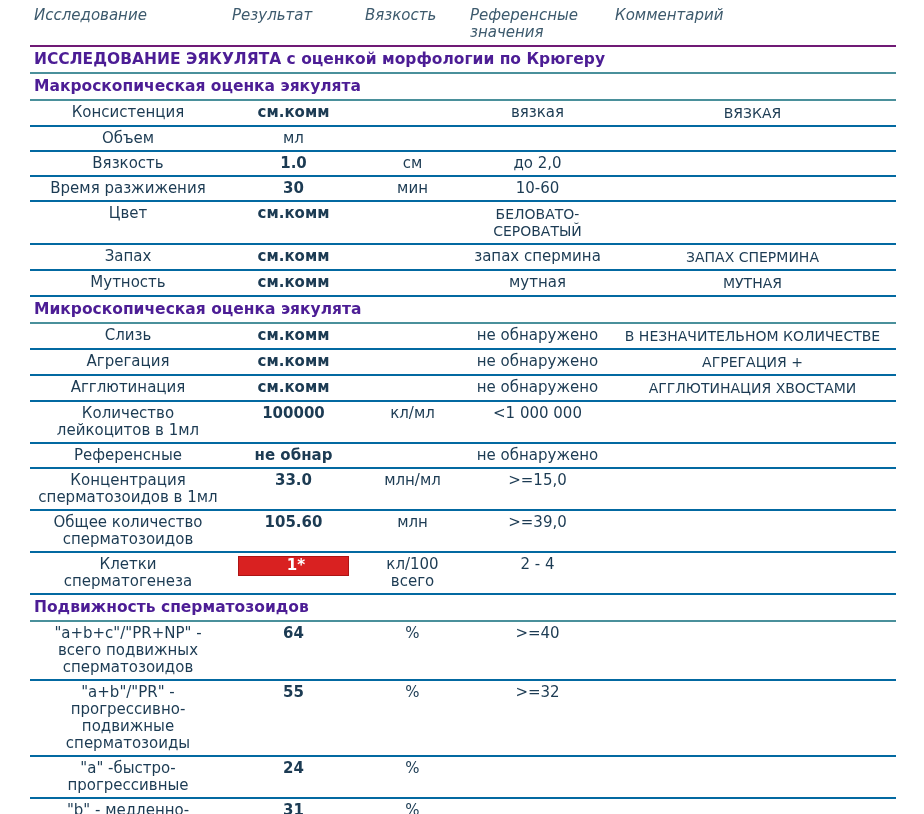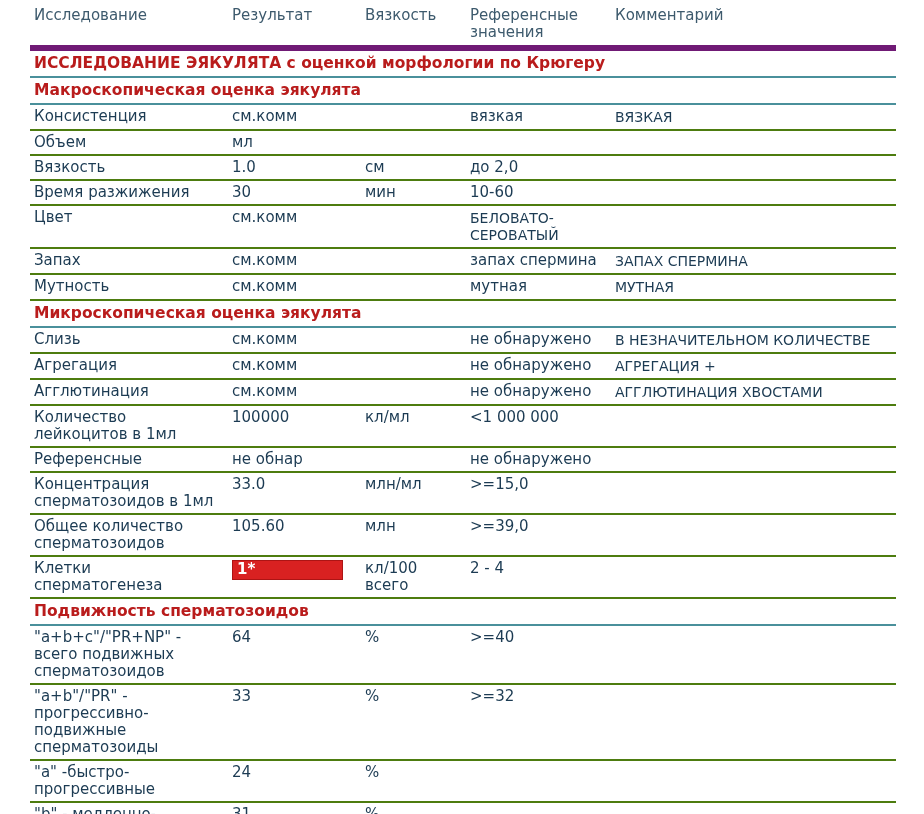--- a/index.html
+++ b/index.html
@@ -19,40 +19,42 @@
     display: grid;
     grid-template-columns: 198px 133px 105px 145px 1fr;
     align-items: start;
   }
   .cell {
     padding: 3px 6px 3px 4px;
     font-size: 15px;
     line-height: 17px;
   }
   .header-row {
-    border-bottom: 6px solid #701a75;
+    border-bottom: 2px solid #701a75;
+    font-style: italic;
   }
   .header-row .cell {
     color: #3d5a6d;
     padding-top: 5px;
     padding-bottom: 4px;
   }
   .section-row {
     border-bottom: 2px solid #4a909b;
     padding: 4px 0 4px 4px;
     font-weight: 700;
     font-size: 15.5px;
     line-height: 17px;
-    color: #b91c1c;
+    color: #4c1d95;
   }
   .data-row {
-    border-bottom: 2px solid #4d7c0f;
+    border-bottom: 2px solid #0369a1;
+    text-align: center;
   }
   .result {
-    font-weight: 400;
+    font-weight: 700;
   }
   .comment-cell {
     font-size: 14px;
     padding-top: 4px;
   }
   .highlight {
     display: inline-block;
     width: 106px;
     background: #d92121;
     color: #ffffff;
@@ -181,21 +183,21 @@
       <div class="section-row"><span>Подвижность сперматозоидов</span></div>
       <div class="row data-row">
         <div class="cell name-cell">"a+b+c"/"PR+NP" - всего подвижных сперматозоидов</div>
         <div class="cell result-cell"><span class="result">64</span></div>
         <div class="cell units-cell">%</div>
         <div class="cell ref-cell">&gt;=40</div>
         <div class="cell comment-cell"></div>
       </div>
       <div class="row data-row">
         <div class="cell name-cell">"a+b"/"PR" - прогрессивно-подвижные сперматозоиды</div>
-        <div class="cell result-cell"><span class="result">33</span></div>
+        <div class="cell result-cell"><span class="result">55</span></div>
         <div class="cell units-cell">%</div>
         <div class="cell ref-cell">&gt;=32</div>
         <div class="cell comment-cell"></div>
       </div>
       <div class="row data-row">
         <div class="cell name-cell">"a" -быстро-прогрессивные</div>
         <div class="cell result-cell"><span class="result">24</span></div>
         <div class="cell units-cell">%</div>
         <div class="cell ref-cell"></div>
         <div class="cell comment-cell"></div>

